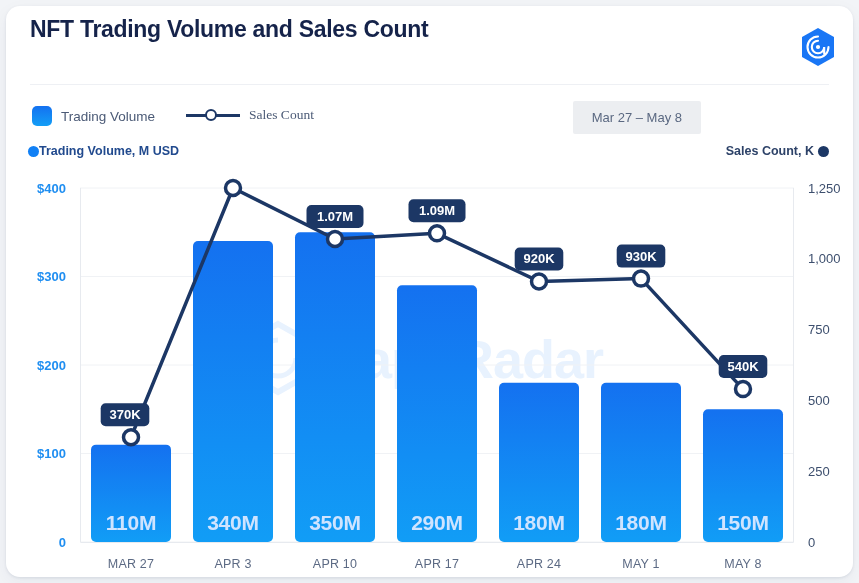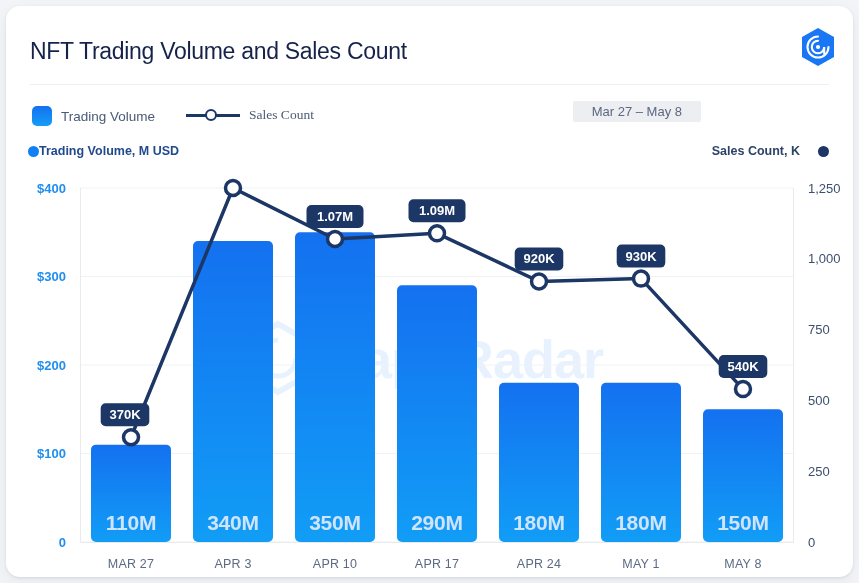--- a/index.html
+++ b/index.html
@@ -26,23 +26,23 @@
 
   
   #header {
     position: absolute;
     left: 0; top: 0;
     width: 847px; height: 78px;
   }
   #page-title {
     position: absolute;
     left: 24px;
-    top: 32px;
+    top: 10px;
     font-size: 23px;
-    font-weight: normal;
+    font-weight: bold;
     color: #15234a;
     letter-spacing: -0.3px;
     white-space: nowrap;
   }
   #brand-logo {
     position: absolute;
     left: 790px;
     top: 19px;
     width: 44px;
     height: 44px;
@@ -105,41 +105,41 @@
     font-weight: normal;
   }
 
   #date-pill {
     position: absolute;
     right: 24px;
     top: 1px;
     background: #eceef1;
     color: #5a6881;
     font-size: 13px;
-    padding: 3px 19px;
+    padding: 9px 19px;
     border-radius: 2px;
     white-space: nowrap;
   }
 
   
   #axis-captions {
     position: absolute;
     left: 0; top: 138px;
     width: 847px; height: 24px;
   }
   #caption-left {
     position: absolute;
     left: 22px; top: 0;
     display: flex; align-items: center; gap: 0;
     white-space: nowrap;
   }
   #caption-right {
     position: absolute;
     right: 24px; top: 0;
-    display: flex; align-items: center; gap: 18px;
+    display: flex; align-items: center; gap: 4px;
     white-space: nowrap;
   }
   .cap-dot { width: 11px; height: 11px; border-radius: 50%; flex: none; }
   .cap-dot.blue { background: #1180f5; }
   .cap-dot.navy { background: #1c3765; }
   .cap-text {
     font-size: 12.5px;
     font-weight: bold;
     color: #2d4268;
   }

